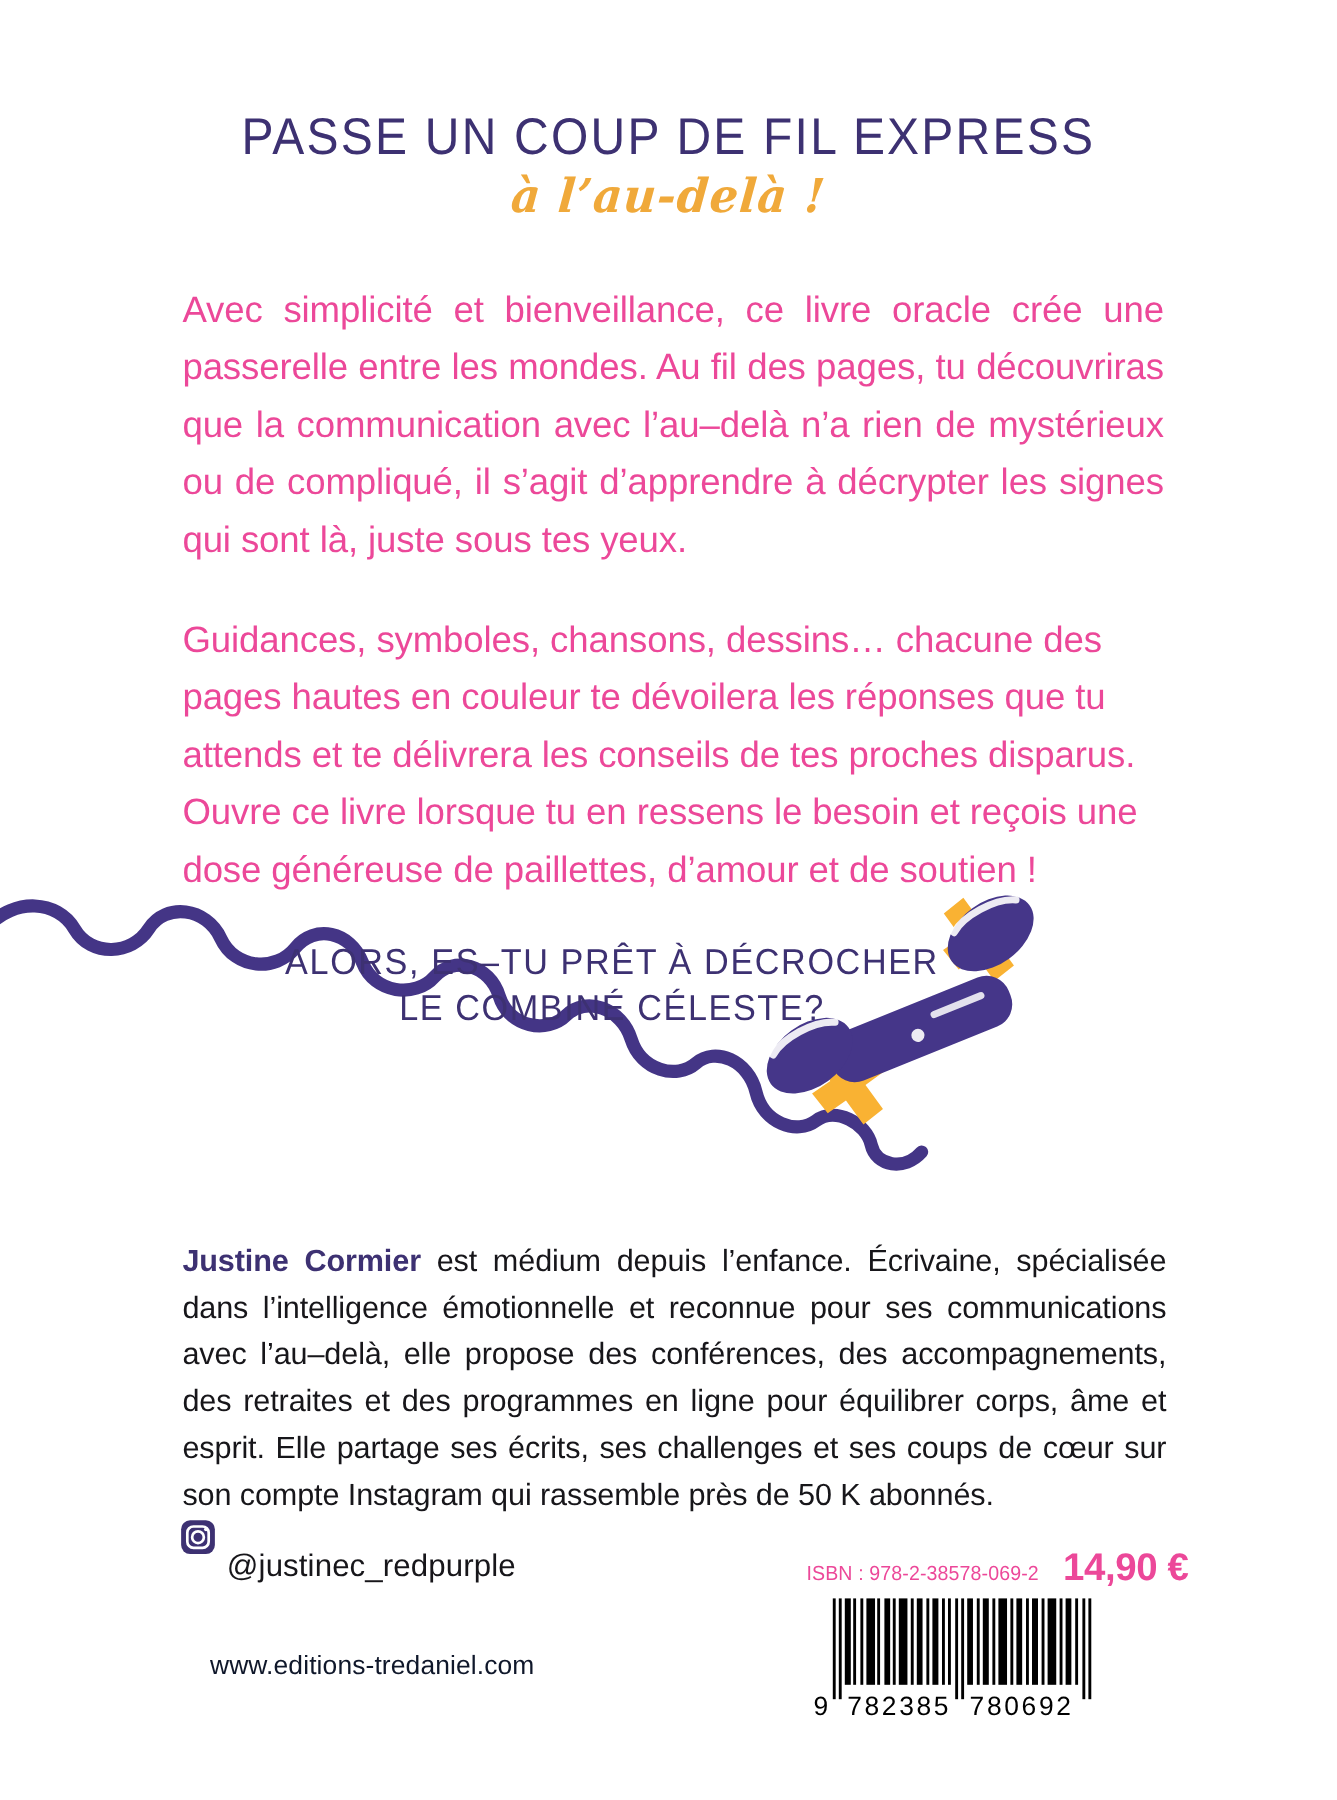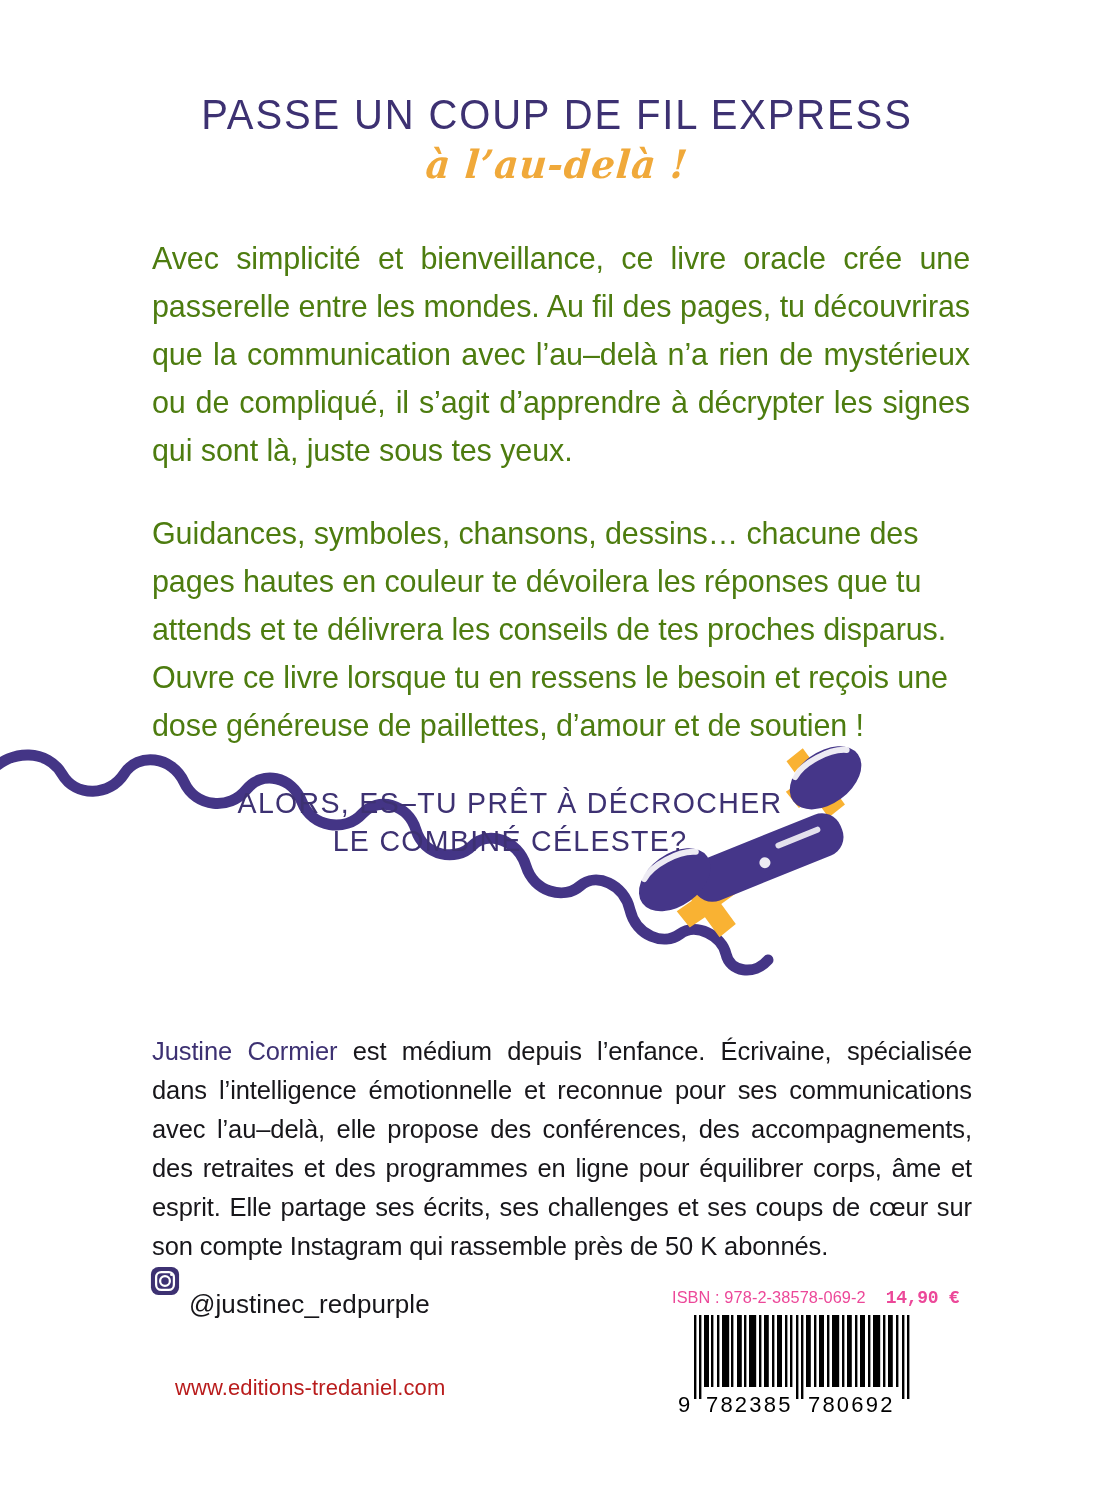--- a/index.html
+++ b/index.html
@@ -50,21 +50,21 @@
     margin-top: 4px;
     transform: scaleX(0.96) skewX(-5deg);
     transform-origin: center;
   }
 
   
   .body-copy {
     position: absolute;
     left: 152px;
     width: 818px;
-    color: #4d7c0f;
+    color: #ec4899;
     font-size: 30.5px;
     line-height: 48px;
     font-family: "Liberation Sans", sans-serif;
     letter-spacing: -0.1px;
   }
   #para-1 { top: 234px; }
   #para-2 { top: 478px; }
   .body-copy p {
     margin: 0;
     text-align: justify;
@@ -109,21 +109,21 @@
     top: 1032px;
     width: 820px;
     color: #17161a;
     font-size: 25.5px;
     line-height: 39px;
     letter-spacing: -0.1px;
   }
   .bio p { margin: 0; text-align: justify; }
   .bio .author-name {
     color: #3d3172;
-    font-weight: 400;
+    font-weight: 700;
   }
 
   .handle-row {
     position: absolute;
     left: 150px;
     top: 1241px;
     display: flex;
     align-items: center;
     gap: 9px;
   }
@@ -151,34 +151,34 @@
     white-space: nowrap;
   }
   .isbn-text {
     font-family: "Liberation Sans Narrow", "Liberation Sans", sans-serif;
     font-size: 17px;
     letter-spacing: 0.1px;
     transform: scaleX(0.96);
     transform-origin: left;
   }
   .price-text {
-    font-family: Liberation Mono, monospace;
+    font-family: Liberation Sans, sans-serif;
     font-weight: 700;
-    font-size: 18px;
+    font-size: 32px;
     letter-spacing: -0.3px;
   }
   .barcode-svg { display: block; margin-top: 3px; }
 
   
   .publisher-url {
     position: absolute;
     left: 175px;
     top: 1375px;
     font-size: 22px;
-    color: #b91c1c;
+    color: #0f172a;
     letter-spacing: 0.1px;
   }
 </style>
 </head>
 <body>
 
 <div class="page">
 
   <div class="title-block">
     <div class="title-main">PASSE UN COUP DE FIL EXPRESS</div>

